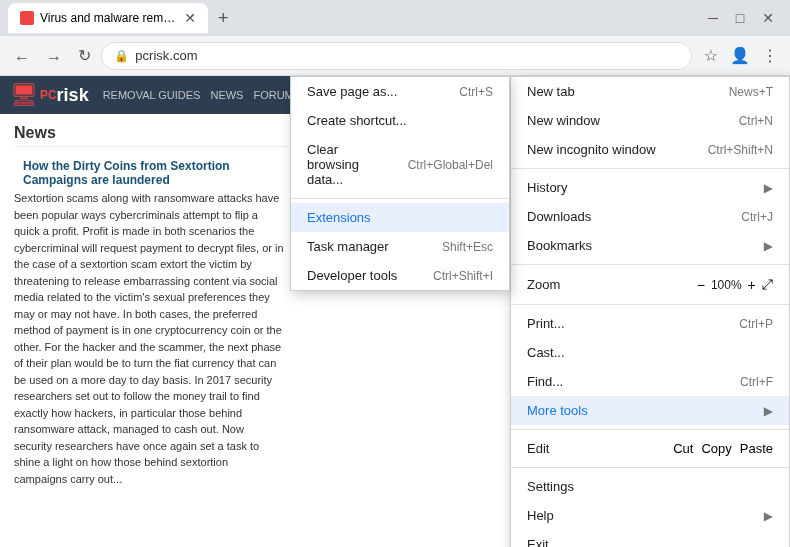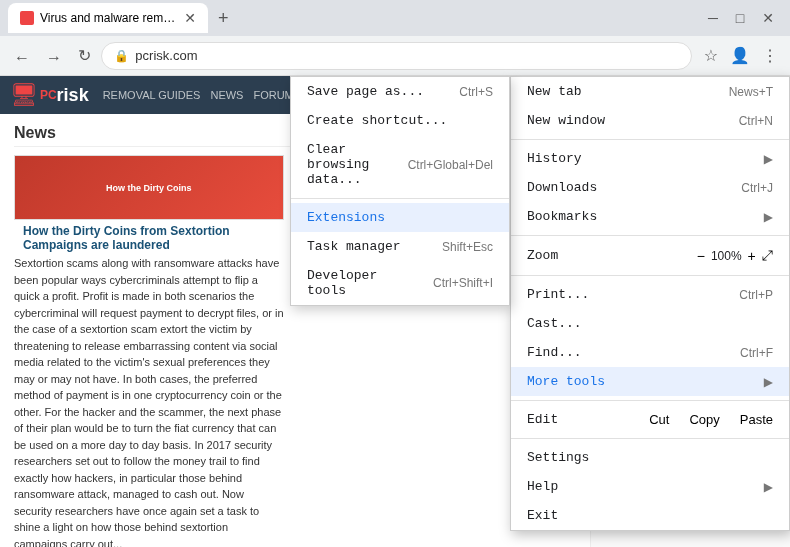--- a/index.html
+++ b/index.html
@@ -196,21 +196,21 @@
       font-size: 13px;
     }
     .menu-item {
       display: flex;
       align-items: center;
       padding: 7px 16px;
       cursor: pointer;
       color: #202124;
     }
     .menu-item.highlighted { background: #e8f0fe; color: #1a73e8; }
-    .menu-item-label { flex: 1; font-family: Liberation Mono, monospace; }
+    .menu-item-label { flex: 1; }
     .menu-item-shortcut { color: #777; font-size: 12px; margin-left: 20px; }
     .menu-item-arrow { color: #777; font-size: 12px; }
     .menu-divider { height: 1px; background: #e0e0e0; margin: 4px 0; }
   </style>
 </head>
 <body>
 
 <div class="browser-titlebar">
   <div class="tab">
     <div class="tab-favicon"></div>
@@ -260,23 +260,20 @@
   </div>
 
   <div class="main-content">
 
     <div class="left-content">
       <div class="section-title">News</div>
 
       <div class="news-grid">
 
         <div class="news-card" style="max-width: 48%;">
-          <div class="news-img" style="background: linear-gradient(135deg, #c0392b, #e74c3c); font-size:9px; padding:4px;">
-            <span>How the Dirty Coins</span>
-          </div>
           <div class="news-card-title">How the Dirty Coins from Sextortion Campaigns are laundered</div>
           <div class="article-text">Sextortion scams along with ransomware attacks have been popular ways cybercriminals attempt to flip a quick a profit. Profit is made in both scenarios the cybercriminal will request payment to decrypt files, or in the case of a sextortion scam extort the victim by threatening to release embarrassing content via social media related to the victim's sexual preferences they may or may not have. In both cases, the preferred method of payment is in one cryptocurrency coin or the other. For the hacker and the scammer, the next phase of their plan would be to turn the fiat currency that can be used on a more day to day basis. In 2017 security researchers set out to follow the money trail to find exactly how hackers, in particular those behind ransomware attack, managed to cash out. Now security researchers have once again set a task to shine a light on how those behind sextortion campaigns carry out...</div>
         </div>
 
         <div class="news-card" style="max-width: 48%;">
           <div class="news-img" style="background: linear-gradient(135deg, #27ae60, #2ecc71); font-size:9px; padding:4px;">
             <span>APT Group Winnti H...</span>
           </div>
           <div class="news-card-title">APT Group Winnti Has Games Developers in its Crosshairs</div>
           <div class="article-text">According to security firm QuoIntelligence, pop...</div>
@@ -316,20 +313,24 @@
 <div class="dropdown-menu">
 
   <div class="menu-item">
     <span class="menu-item-label">New tab</span>
     <span class="menu-item-shortcut">News+T</span>
   </div>
   <div class="menu-item">
     <span class="menu-item-label">New window</span>
     <span class="menu-item-shortcut">Ctrl+N</span>
   </div>
+  <div class="menu-item">
+    <span class="menu-item-label">New incognito window</span>
+    <span class="menu-item-shortcut">Ctrl+Shift+N</span>
+  </div>
   <div class="menu-divider"></div>
   <div class="menu-item">
     <span class="menu-item-label">History</span>
     <span class="menu-item-arrow">▶</span>
   </div>
   <div class="menu-item">
     <span class="menu-item-label">Downloads</span>
     <span class="menu-item-shortcut">Ctrl+J</span>
   </div>
   <div class="menu-item">
@@ -356,21 +357,21 @@
   <div class="menu-item">
     <span class="menu-item-label">Find...</span>
     <span class="menu-item-shortcut">Ctrl+F</span>
   </div>
   <div class="menu-item highlighted">
     <span class="menu-item-label">More tools</span>
     <span class="menu-item-arrow">▶</span>
   </div>
   <div class="menu-divider"></div>
 
-  <div class="menu-item" style="gap:20px;justify-content:center;">
+  <div class="menu-item" style="gap:8px;justify-content:center;">
     <span class="menu-item-label">Edit</span>
     <button style="background:none;border:none;cursor:pointer;font-size:13px;margin-left:10px;">Cut</button>
     <button style="background:none;border:none;cursor:pointer;font-size:13px;">Copy</button>
     <button style="background:none;border:none;cursor:pointer;font-size:13px;">Paste</button>
   </div>
   <div class="menu-divider"></div>
   <div class="menu-item">
     <span class="menu-item-label">Settings</span>
   </div>
   <div class="menu-item">

